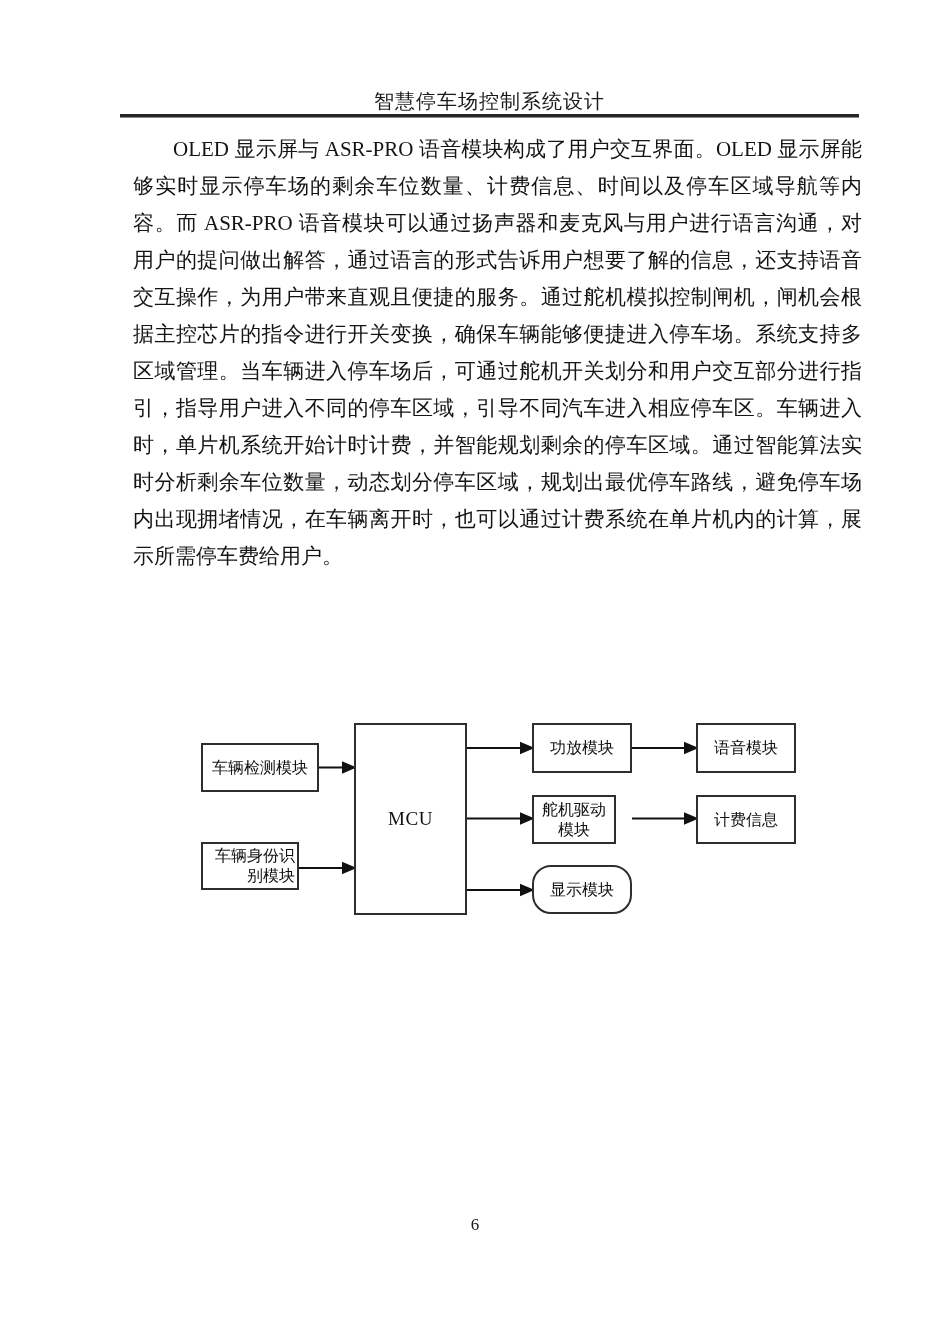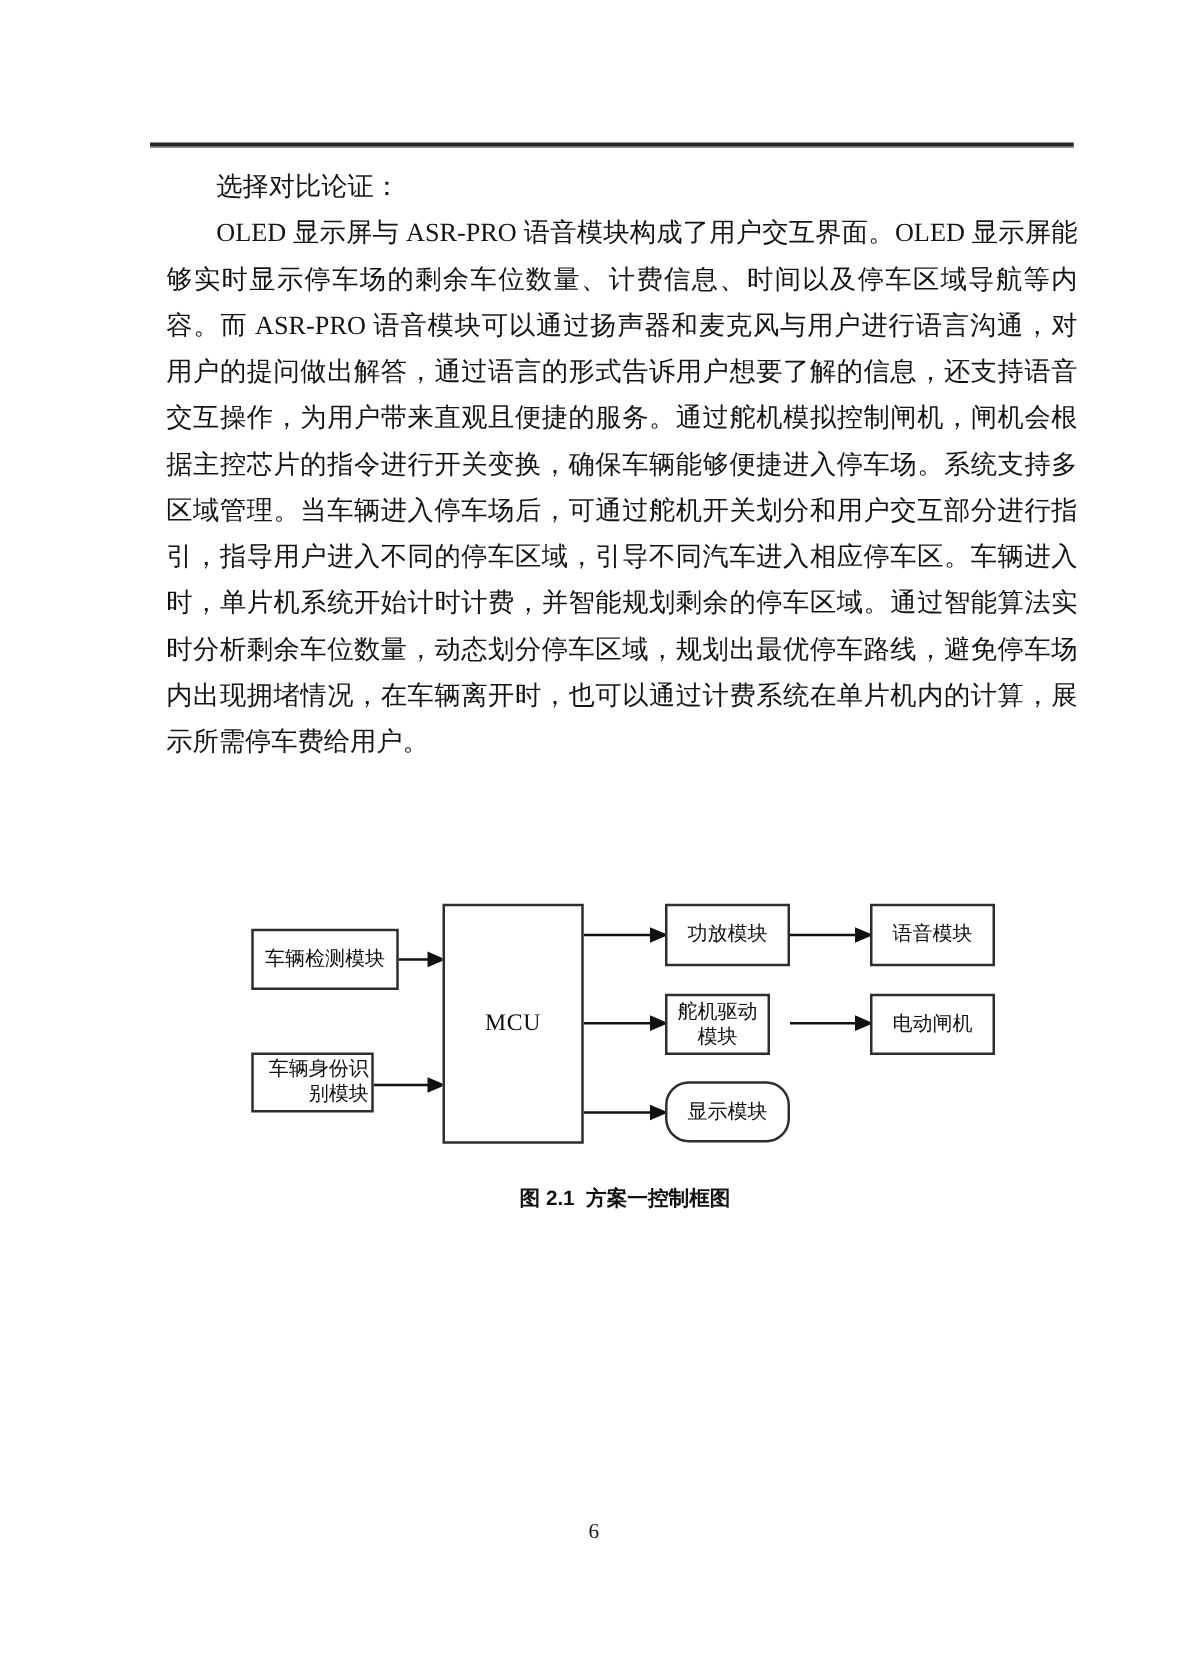--- a/index.html
+++ b/index.html
@@ -41,24 +41,24 @@
   .page-number{
     position:absolute;left:0;top:1215px;width:950px;text-align:center;
     font-size:17px;color:#1a1a1a;
   }
 </style>
 </head>
 <body>
 
 <div class="page">
 
+  <div class="header-title">智慧停车场控制系统设计</div>
   <div class="header-rule"></div>
 
   <div class="body-text">
-    <p>选择对比论证：</p>
     <p>OLED 显示屏与 ASR-PRO 语音模块构成了用户交互界面。OLED 显示屏能够实时显示停车场的剩余车位数量、计费信息、时间以及停车区域导航等内容。而 ASR-PRO 语音模块可以通过扬声器和麦克风与用户进行语言沟通，对用户的提问做出解答，通过语言的形式告诉用户想要了解的信息，还支持语音交互操作，为用户带来直观且便捷的服务。通过舵机模拟控制闸机，闸机会根据主控芯片的指令进行开关变换，确保车辆能够便捷进入停车场。系统支持多区域管理。当车辆进入停车场后，可通过舵机开关划分和用户交互部分进行指引，指导用户进入不同的停车区域，引导不同汽车进入相应停车区。车辆进入时，单片机系统开始计时计费，并智能规划剩余的停车区域。通过智能算法实时分析剩余车位数量，动态划分停车区域，规划出最优停车路线，避免停车场内出现拥堵情况，在车辆离开时，也可以通过计费系统在单片机内的计算，展示所需停车费给用户。</p>
   </div>
 
   <div class="figure-area">
     <svg class="arrows" width="950" height="245" viewBox="0 0 950 245">
       <g stroke="#111111" stroke-width="2" fill="#111111">
 
         <line x1="299" y1="67.5" x2="345" y2="67.5"></line>
         <polygon points="354,67.5 343,62.8 343,72.2"></polygon>
 
@@ -81,21 +81,20 @@
         <polygon points="532,190 521,185.3 521,194.7"></polygon>
       </g>
     </svg>
 
     <div class="node" style="left:201px;top:43px;width:118px;height:49px;">车辆检测模块</div>
     <div class="node" style="left:201px;top:142px;width:98px;height:48px;text-align:right;">车辆身份识别模块</div>
     <div class="node mcu" style="left:354px;top:23px;width:113px;height:192px;">MCU</div>
     <div class="node" style="left:532px;top:23px;width:100px;height:50px;">功放模块</div>
     <div class="node" style="left:696px;top:23px;width:100px;height:50px;">语音模块</div>
     <div class="node" style="left:532px;top:95px;width:84px;height:49px;">舵机驱动模块</div>
-    <div class="node" style="left:696px;top:95px;width:100px;height:49px;">电动闸机</div>
+    <div class="node" style="left:696px;top:95px;width:100px;height:49px;">计费信息</div>
     <div class="node" style="left:532px;top:165px;width:100px;height:49px;border-radius:19px;">显示模块</div>
   </div>
 
-  <div class="fig-caption">图 2.1  方案一控制框图</div>
 
   <div class="page-number">6</div>
 
 </div>
 
 </body></html>

